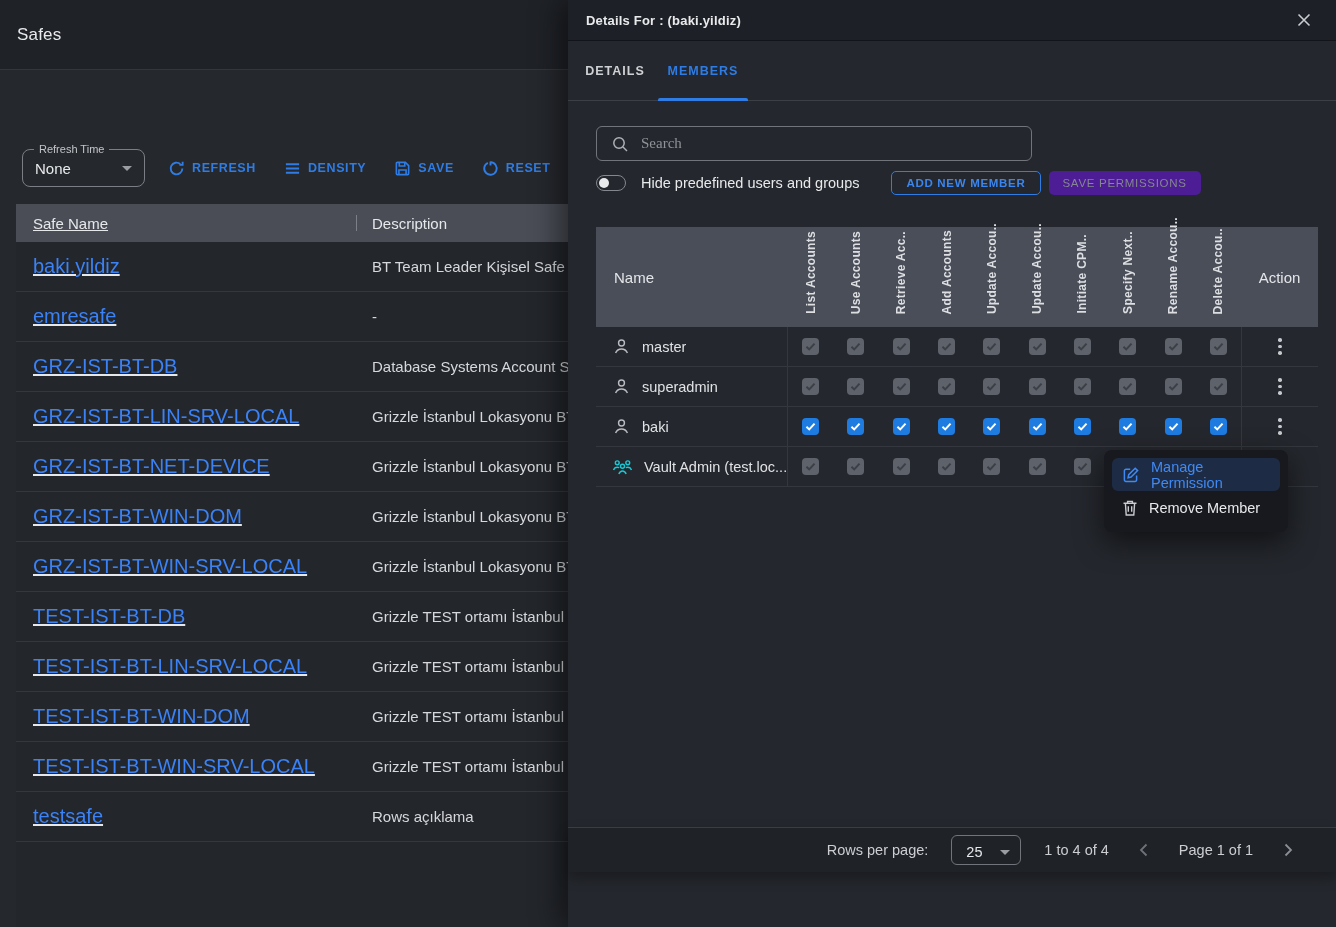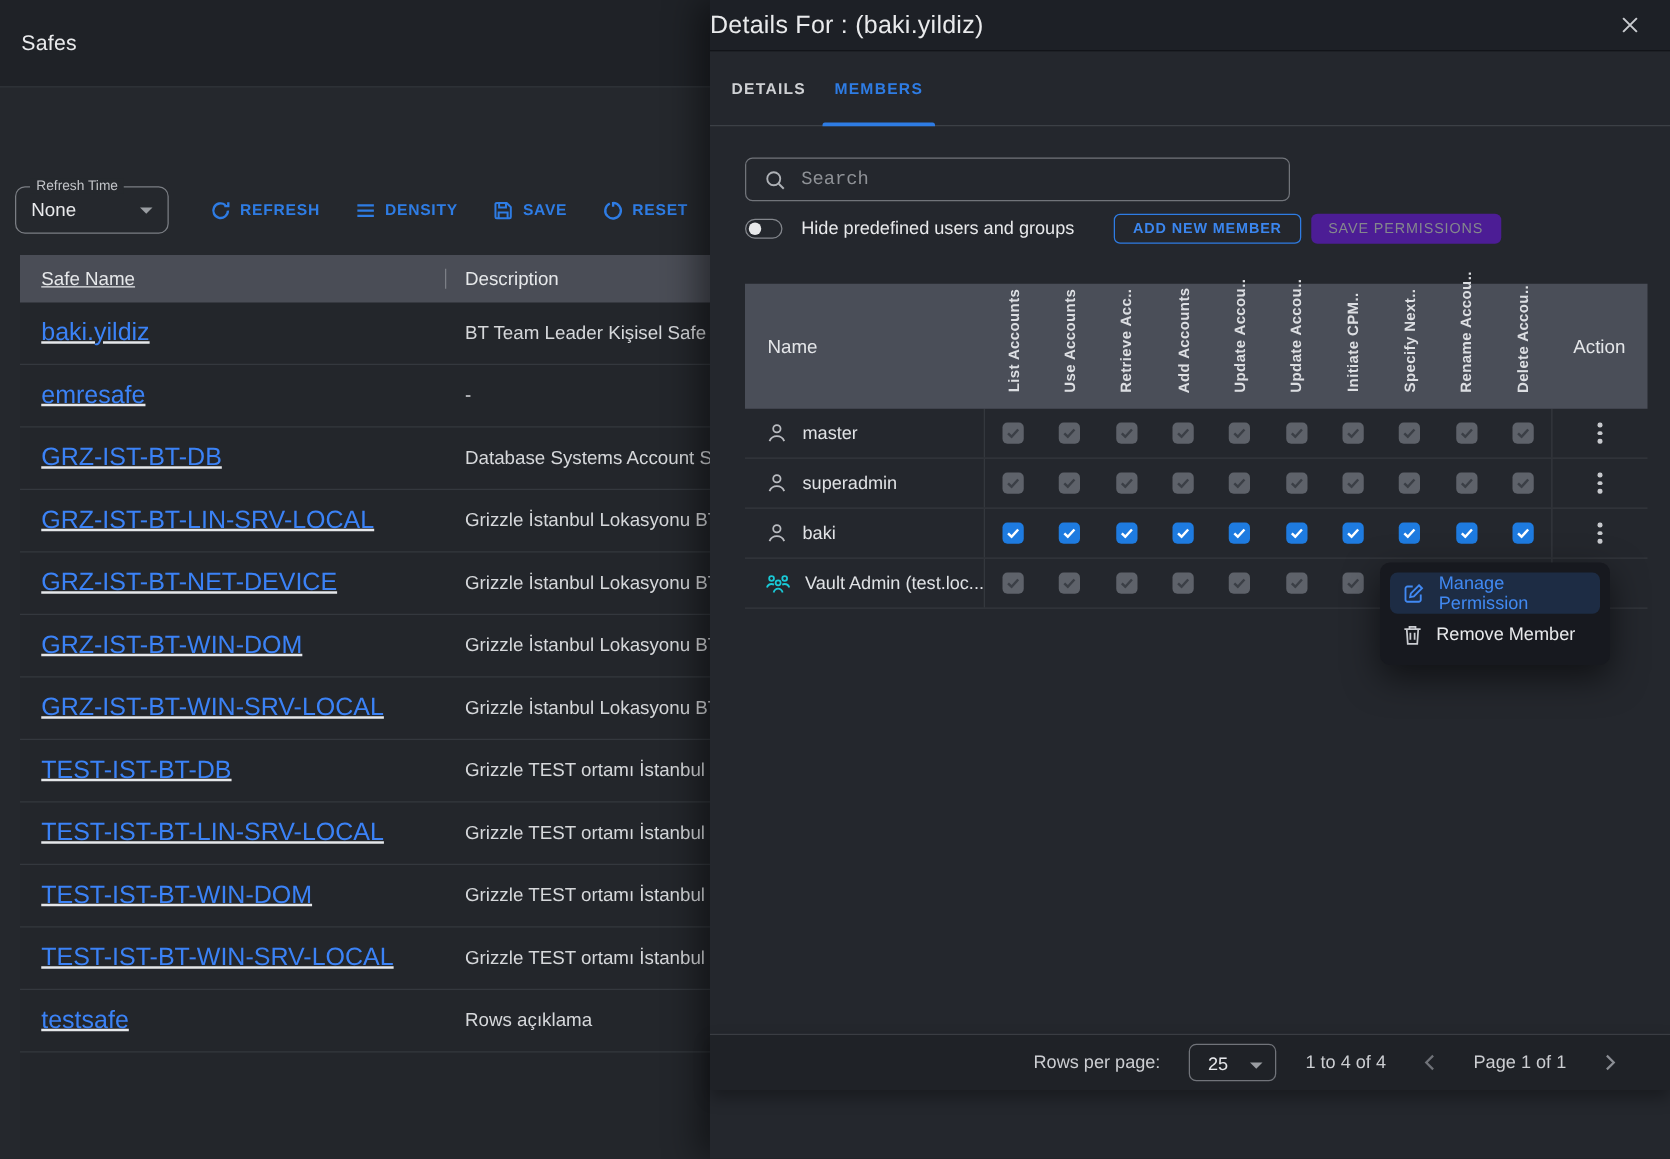--- a/index.html
+++ b/index.html
@@ -6,21 +6,21 @@
   html,body { width:1336px; height:927px; overflow:hidden;
     font-family:"Liberation Sans","DejaVu Sans",sans-serif;
     background:#25282d; color:#e5e7ea; }
 
   
   .page { position:absolute; inset:0; background:#25282d; }
   .page-header { position:absolute; left:0; top:0; width:100%; height:70px;
     background:#1f2227; border-bottom:1px solid #33373c; display:flex; align-items:center; }
   .page-title { font-size:17px; font-weight:500; color:#e9eaec; margin-left:17px; letter-spacing:.2px; }
 
-  .refresh-select { position:absolute; left:12px; top:149px; width:123px; height:38px;
+  .refresh-select { position:absolute; left:22px; top:149px; width:123px; height:38px;
     border:1px solid #7b7e84; border-radius:8px; display:flex; align-items:center;
     padding:0 12px; cursor:pointer; }
   .refresh-select .flabel { position:absolute; left:11px; top:-7px; font-size:11px;
     color:#c3c5c9; background:#25282d; padding:0 5px; }
   .refresh-select .fvalue { font-size:15px; color:#e9eaec; }
   .caret { width:0; height:0; border-left:5px solid transparent; border-right:5px solid transparent;
     border-top:5px solid #9a9da2; margin-left:auto; }
 
   .toolbar { position:absolute; left:168px; top:152px; display:flex; gap:28px; align-items:center; height:32px; }
   .tbtn { display:flex; align-items:center; gap:7px; color:#2e7ce4; font-size:12.5px;
@@ -35,37 +35,37 @@
   .safes-rows .srow { height:50px; display:flex; align-items:center; position:relative;
     border-bottom:1px solid #34383e; cursor:pointer; }
   .safes-rows .sname { margin-left:17px; font-size:20px; color:#3b82f6; white-space:nowrap; }
   .safes-rows .sdesc { position:absolute; left:356px; font-size:15px; color:#d6d8db; white-space:nowrap; }
 
   
   .panel { position:absolute; left:568px; top:0; width:768px; height:927px;
     background:#24272d; box-shadow:-10px 0 26px rgba(0,0,0,.45); }
   .panel-header { position:absolute; left:0; top:0; width:100%; height:41px; background:#1d2026;
     border-bottom:1px solid #121419; display:flex; align-items:center; }
-  .panel-title { font-size:20px; font-weight:400; color:#e9eaec; letter-spacing:.2px; }
+  .panel-title { margin-left:18px; font-size:13px; font-weight:700; color:#e9eaec; letter-spacing:.2px; }
   .close-btn { position:absolute; right:20px; top:8px; width:24px; height:24px; display:flex;
     align-items:center; justify-content:center; cursor:pointer; }
 
   .tabbar { position:absolute; left:0; top:41px; width:100%; height:60px; border-bottom:1px solid #3c4046; }
   .tab { position:absolute; top:0; height:60px; display:flex; align-items:center; justify-content:center;
     font-size:12.5px; font-weight:700; letter-spacing:1px; cursor:pointer; }
   .tab.t0 { left:22px; width:50px; color:#cfd1d4; }
   .tab.t1 { left:90px; width:90px; color:#2e7ce4; }
   .tab.t1::after { content:""; position:absolute; left:0; bottom:0; width:100%; height:3px;
     background:#2e7ce4; border-radius:2px 2px 0 0; }
 
   .searchbox { position:absolute; left:28px; top:126px; width:436px; height:35px;
     border:1px solid #71747a; border-radius:6px; display:flex; align-items:center; background:transparent; }
   .searchbox svg { margin-left:14px; flex:none; }
   .searchbox input { flex:1; background:transparent; border:none; outline:none; color:#14b8a6;
-    font-size:15px; margin:0 12px 0 12px; font-family:Liberation Mono, monospace; }
+    font-size:15px; margin:0 12px 0 12px; font-family:Liberation Serif, serif; }
   .searchbox input::placeholder { color:#8f9297; }
 
   .controls-row { position:absolute; left:28px; top:171px; width:712px; height:24px;
     display:flex; align-items:center; }
   .switch { width:30px; height:16px; border:1.5px solid #84878d; border-radius:9px;
     position:relative; cursor:pointer; flex:none; }
   .switch .knob { position:absolute; left:2px; top:1.5px; width:10px; height:10px;
     border-radius:50%; background:#e8e9eb; }
   .toggle-label { margin-left:15px; font-size:14.5px; color:#e8e9eb; }
   .btn-outline { margin-left:32px; height:24px; padding:0 14px; display:flex; align-items:center;

